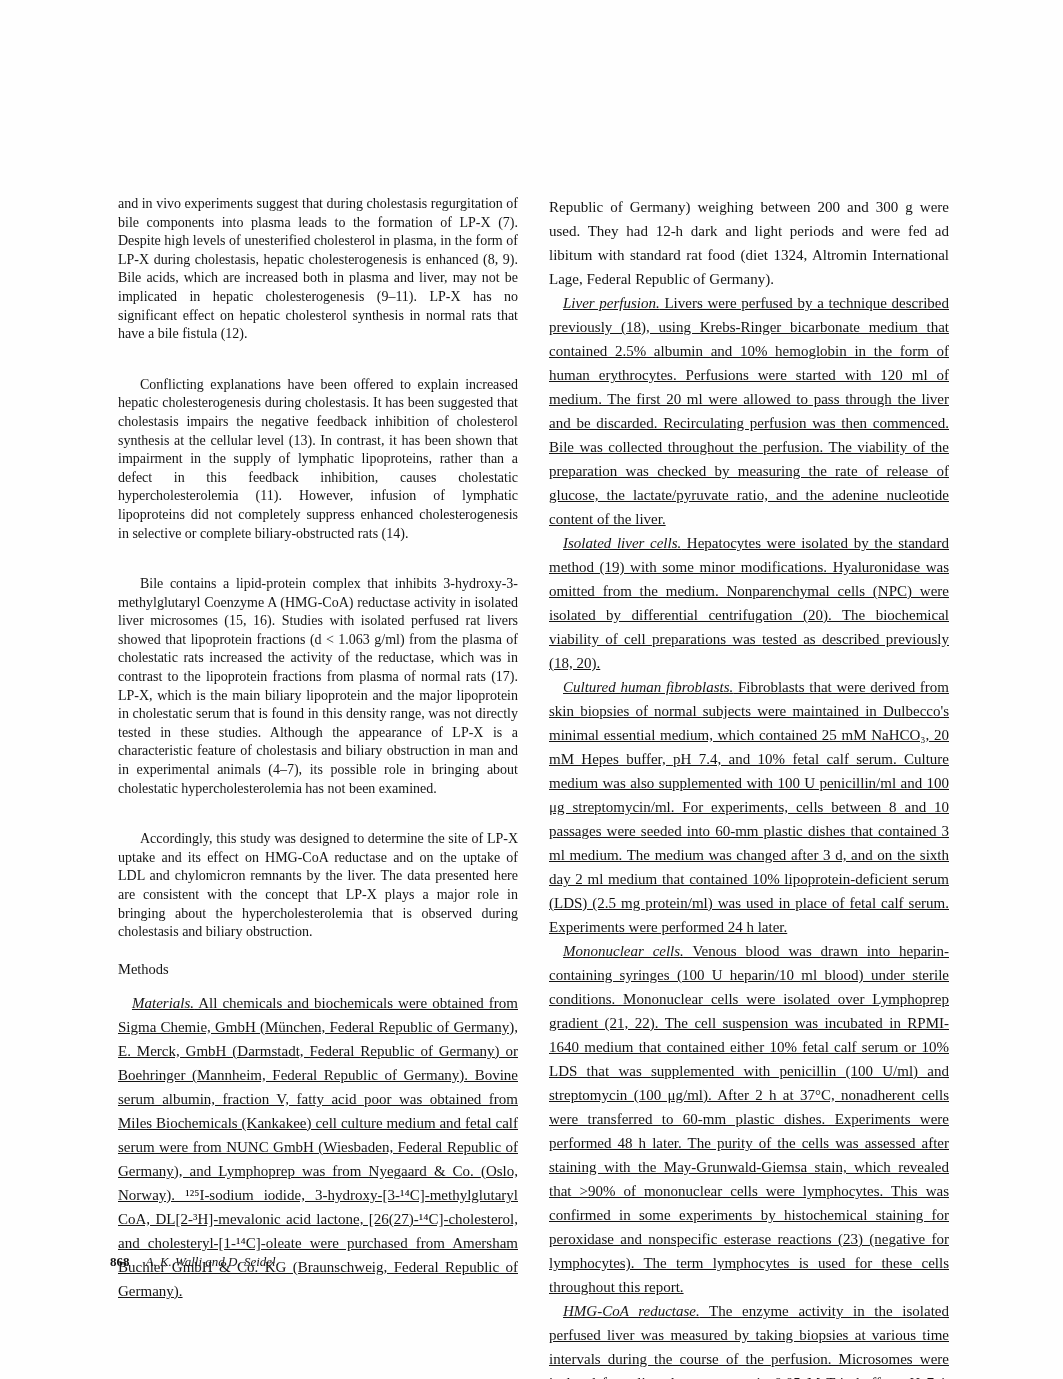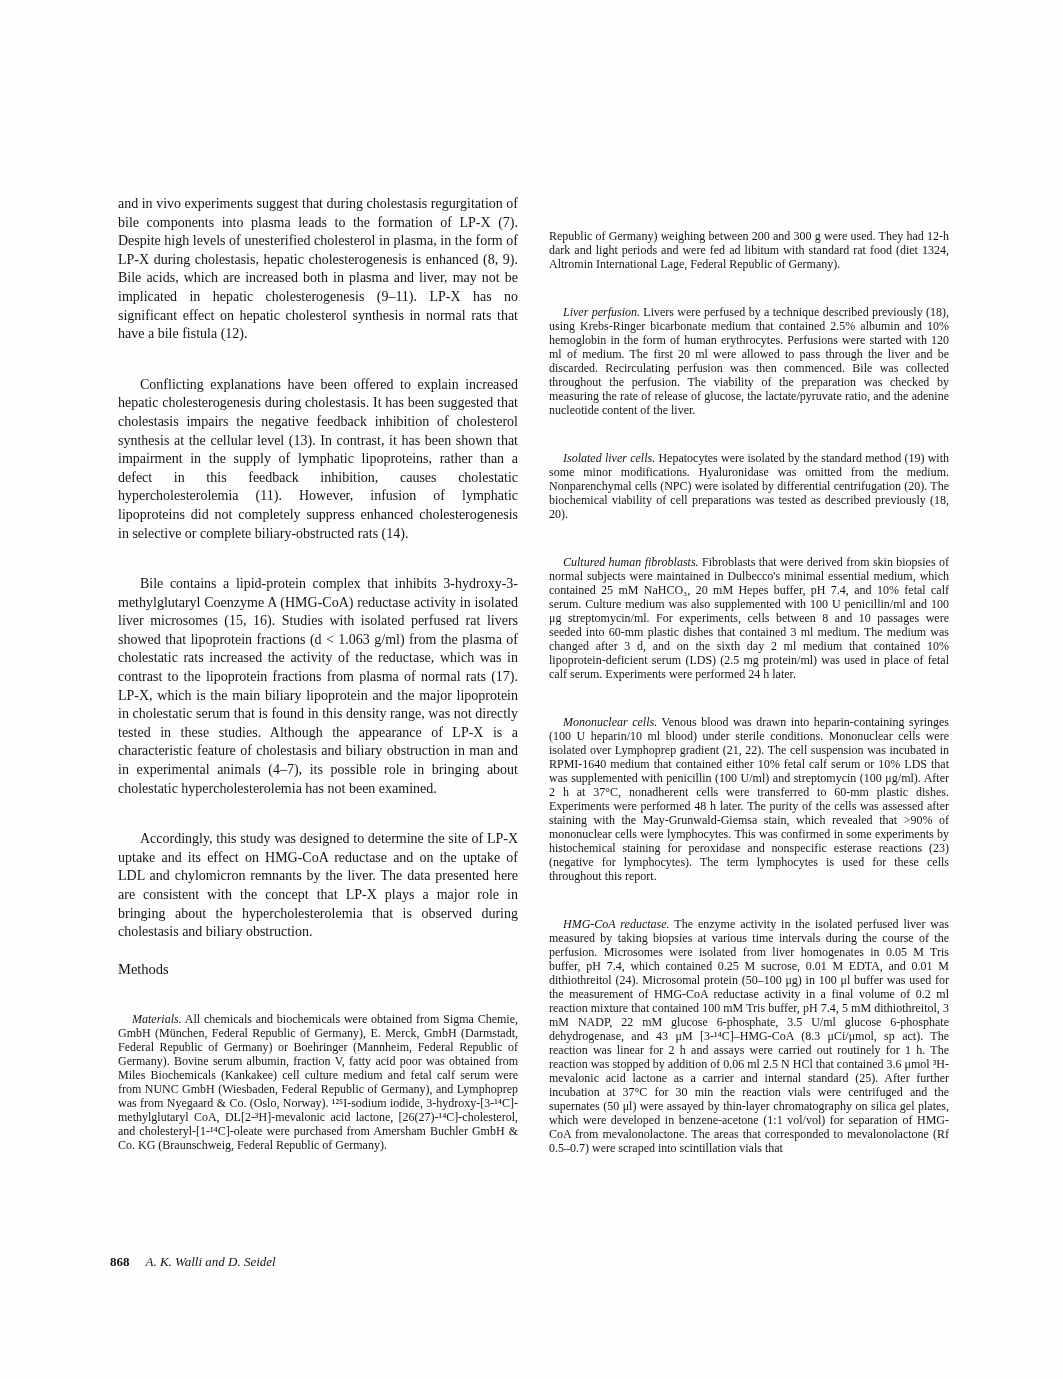--- a/index.html
+++ b/index.html
@@ -28,29 +28,28 @@
   }
   p { margin: 0; }
   .body-text {
     font-size: 14px;
     line-height: 18.6px;
     text-align: justify;
     hyphens: auto;
     -webkit-hyphens: auto;
   }
   .small-text {
-    font-size: 12px;
-    line-height: 14px;
+    font-size: 15px;
+    line-height: 24px;
     text-align: justify;
     hyphens: auto;
-    margin-top: 34px;
     -webkit-hyphens: auto;
   }
   .indent { text-indent: 22px; margin-top: 32px; }
-  .indent-sm { text-indent: 14px; }
+  .indent-sm { text-indent: 14px; text-decoration: underline; }
   .methods-heading {
     font-weight: normal;
     font-size: 14.5px;
     margin: 19px 0 13px 0;
     text-align: left;
   }
   .lead-italic { font-style: italic; }
   .footer {
     position: absolute;
     left: 110px;

